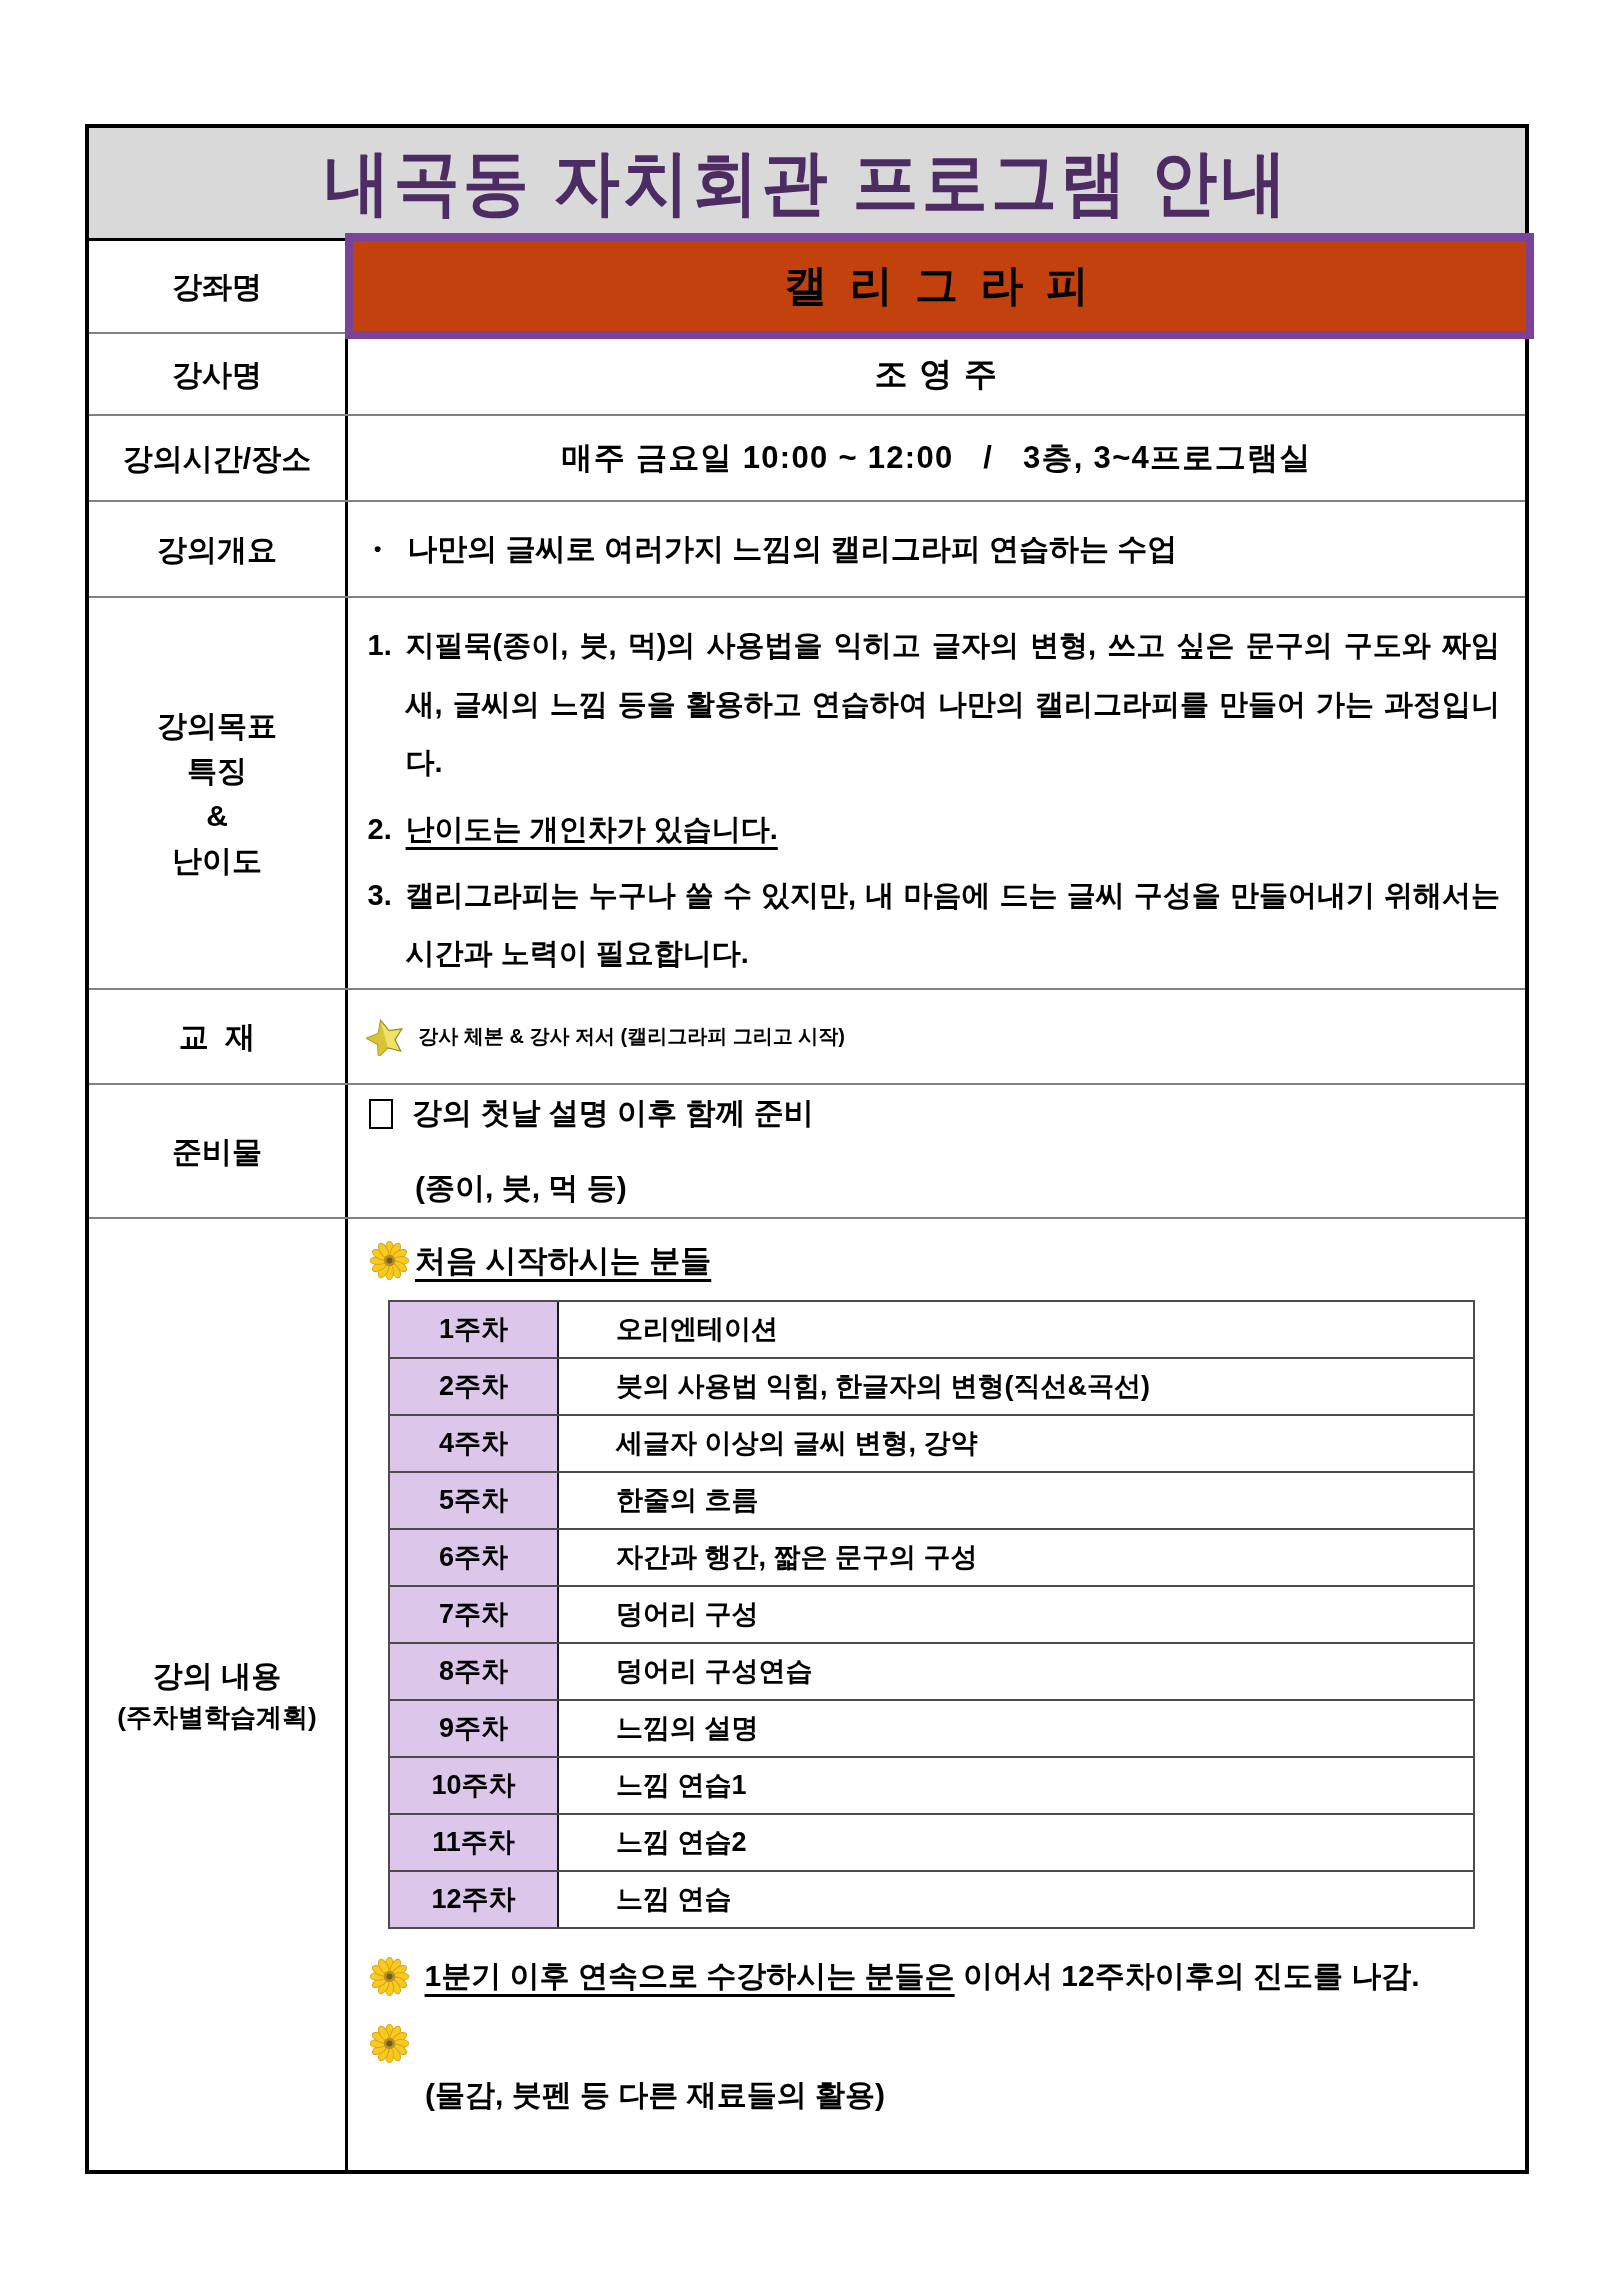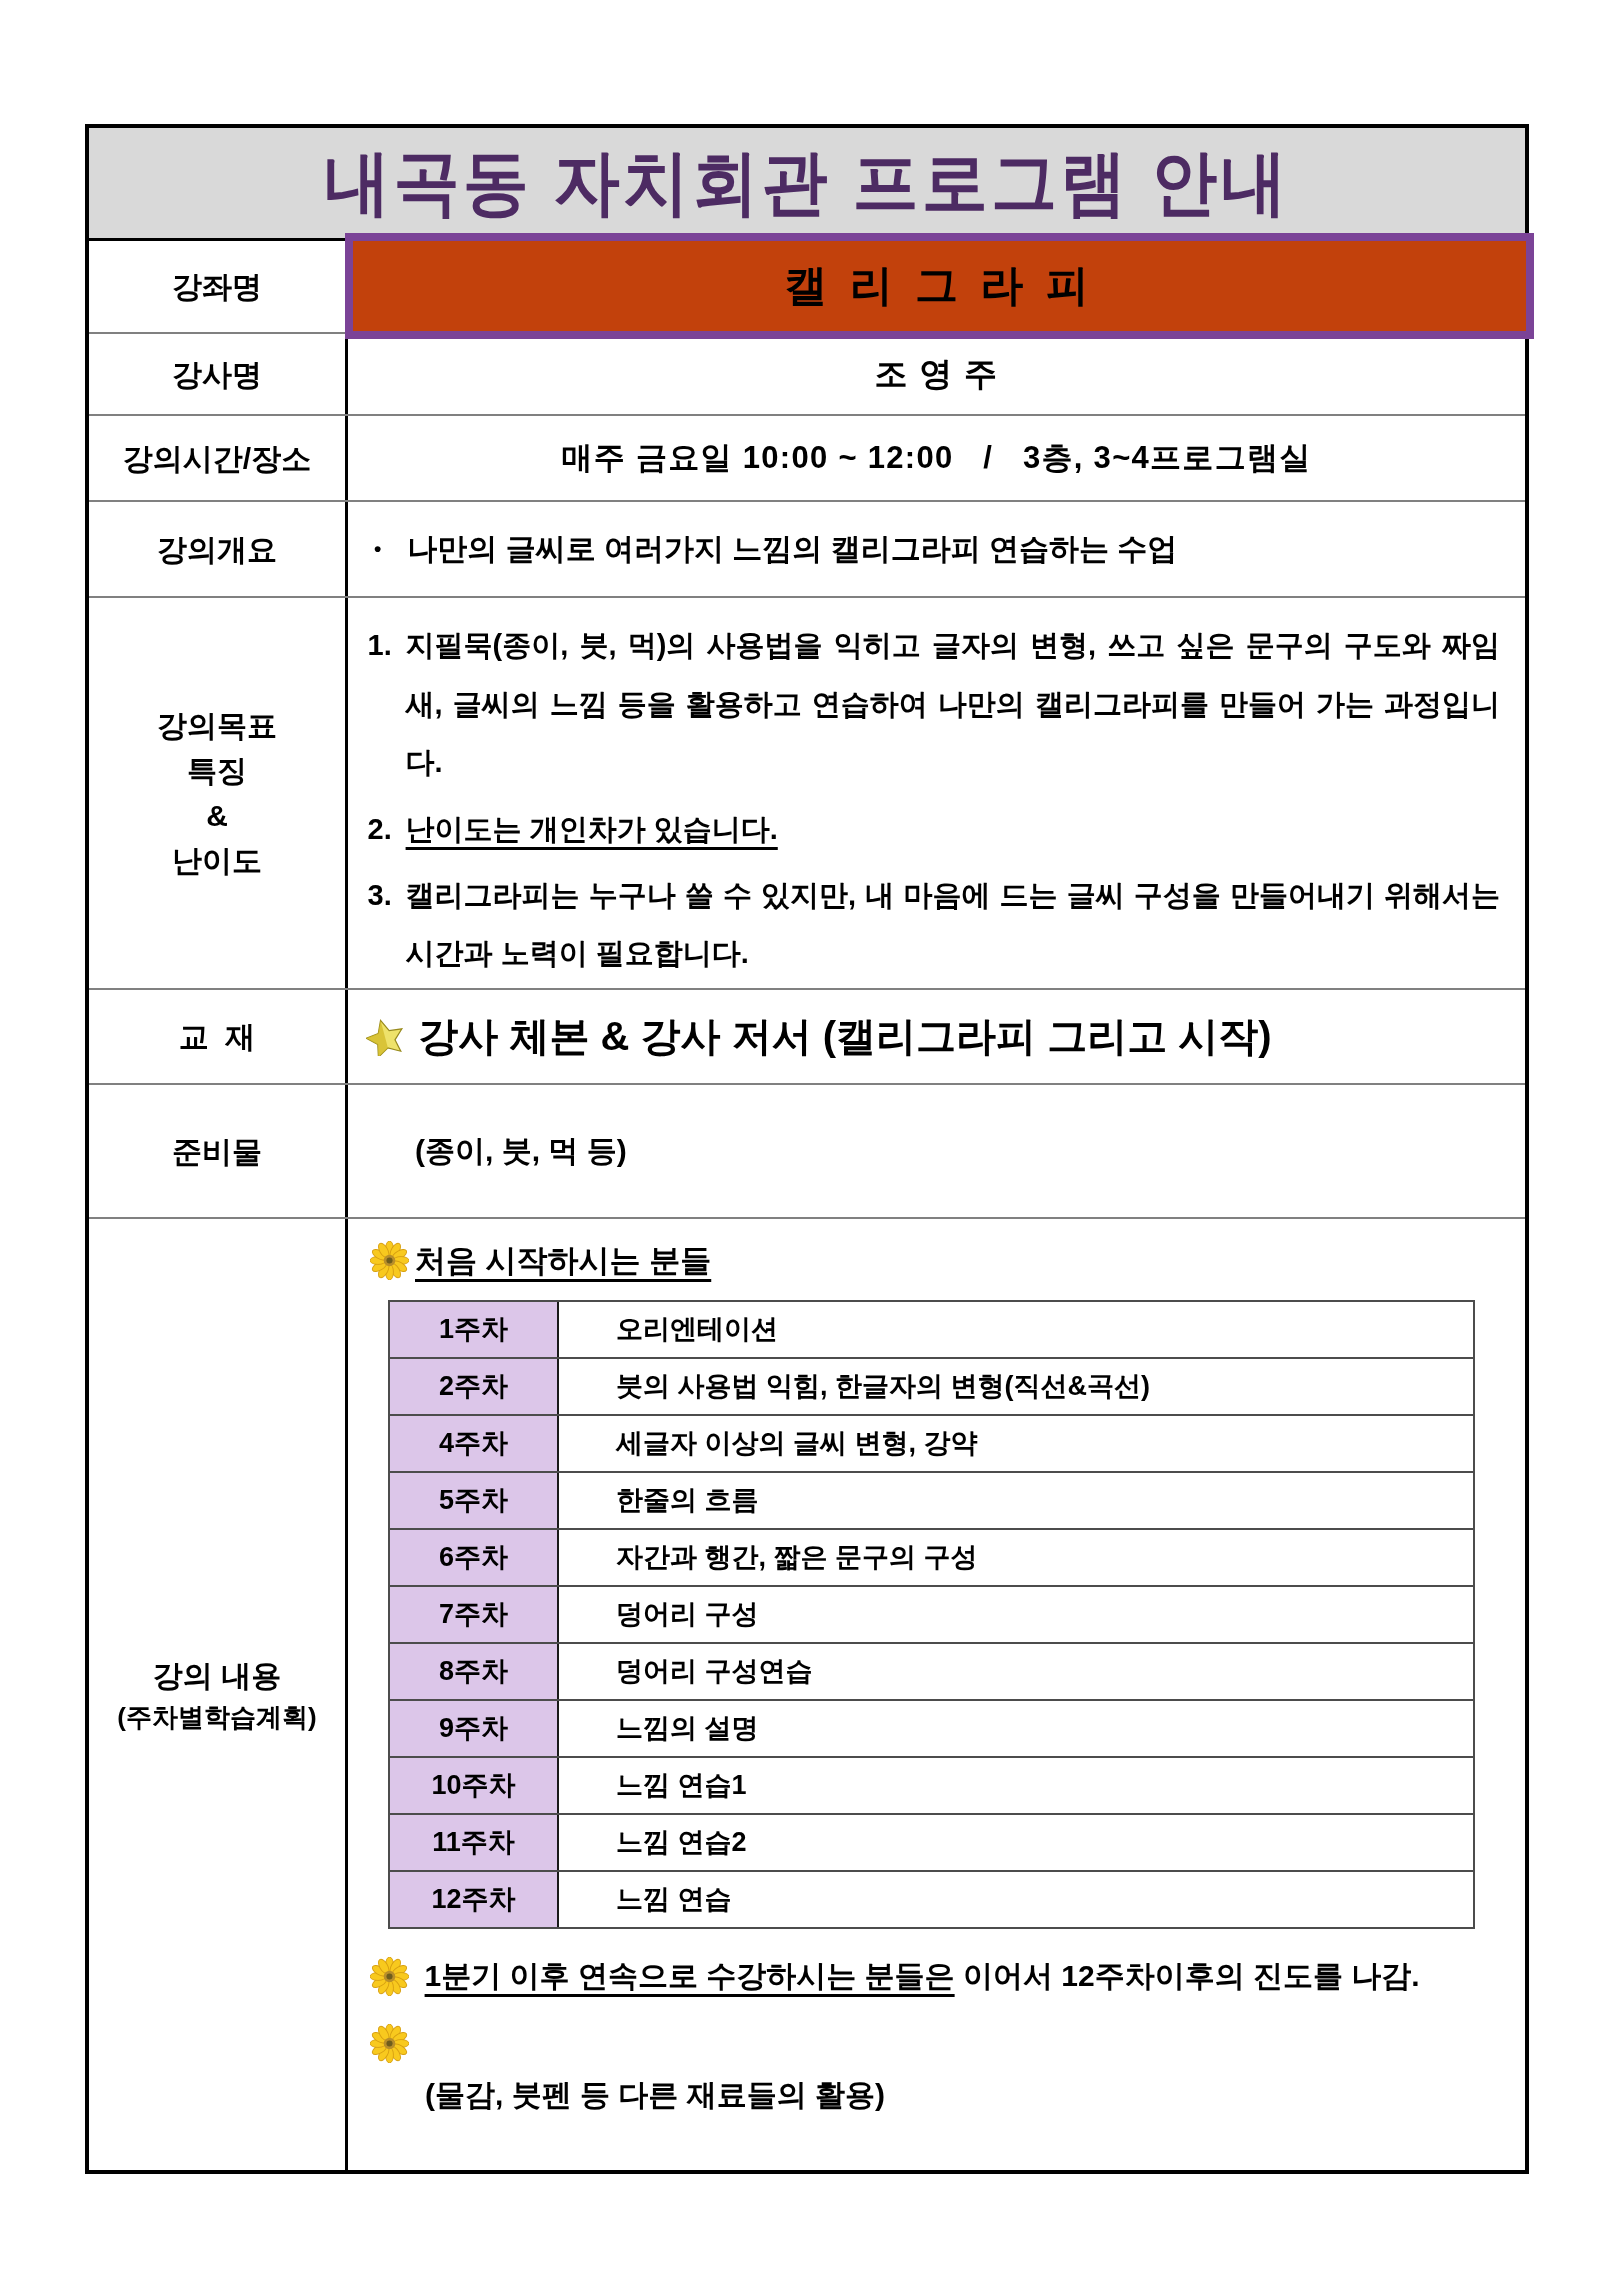--- a/index.html
+++ b/index.html
@@ -55,21 +55,21 @@
     padding-left:26px;gap:26px;font-size:30px;
   }
   .bullet{font-size:21px;}
   
   .goals{padding:18px 25px 0 19.6px;font-size:29px;line-height:2.02;}
   .goal-item{display:flex;margin-bottom:7.8px;}
   .goal-num{width:38px;flex-shrink:0;}
   .goal-text{flex:1;text-align:justify;}
   .u{text-decoration:underline;text-decoration-thickness:2.6px;text-underline-offset:7.8px;}
   
-  .book{display:flex;align-items:center;height:100%;padding-left:18px;gap:14.3px;font-size:40px;}
+  .book{display:flex;align-items:center;height:100%;padding-left:18px;gap:14.3px;font-size:20px;}
   .star{width:38px;height:38px;flex-shrink:0;}
   
   .mat{display:flex;flex-direction:column;justify-content:center;height:100%;padding-left:21px;gap:34px;font-size:30px;}
   .mat-line{display:flex;align-items:center;}
   .checkbox{display:inline-block;width:23.5px;height:30px;border:2.6px solid #000;margin-right:19.6px;box-sizing:border-box;}
   .mat-l2{padding-left:46px;}
   
   .contents{padding:17px 17px 0 22px;}
   .sec-head{display:flex;align-items:center;gap:6px;font-size:31px;margin:3.9px 0 18px 0;}
   .flower{width:39px;height:39px;flex-shrink:0;}
@@ -189,20 +189,24 @@
             </svg>
           <span>강사 체본 &amp; 강사 저서 (캘리그라피 그리고 시작)</span>
         </div>
       </div>
     </div>
 
     <div class="row h-mat">
       <div class="label">준비물</div>
       <div class="content">
         <div class="mat">
+          <div class="mat-line">
+            <span class="checkbox"></span>
+            <span>강의 첫날 설명 이후 함께 준비</span>
+          </div>
           <div class="mat-line mat-l2">
             <span>(종이, 붓, 먹 등)</span>
           </div>
         </div>
       </div>
     </div>
 
     <div class="row h-cont">
       <div class="label">
         <span style="font-size:30px">강의 내용</span>

